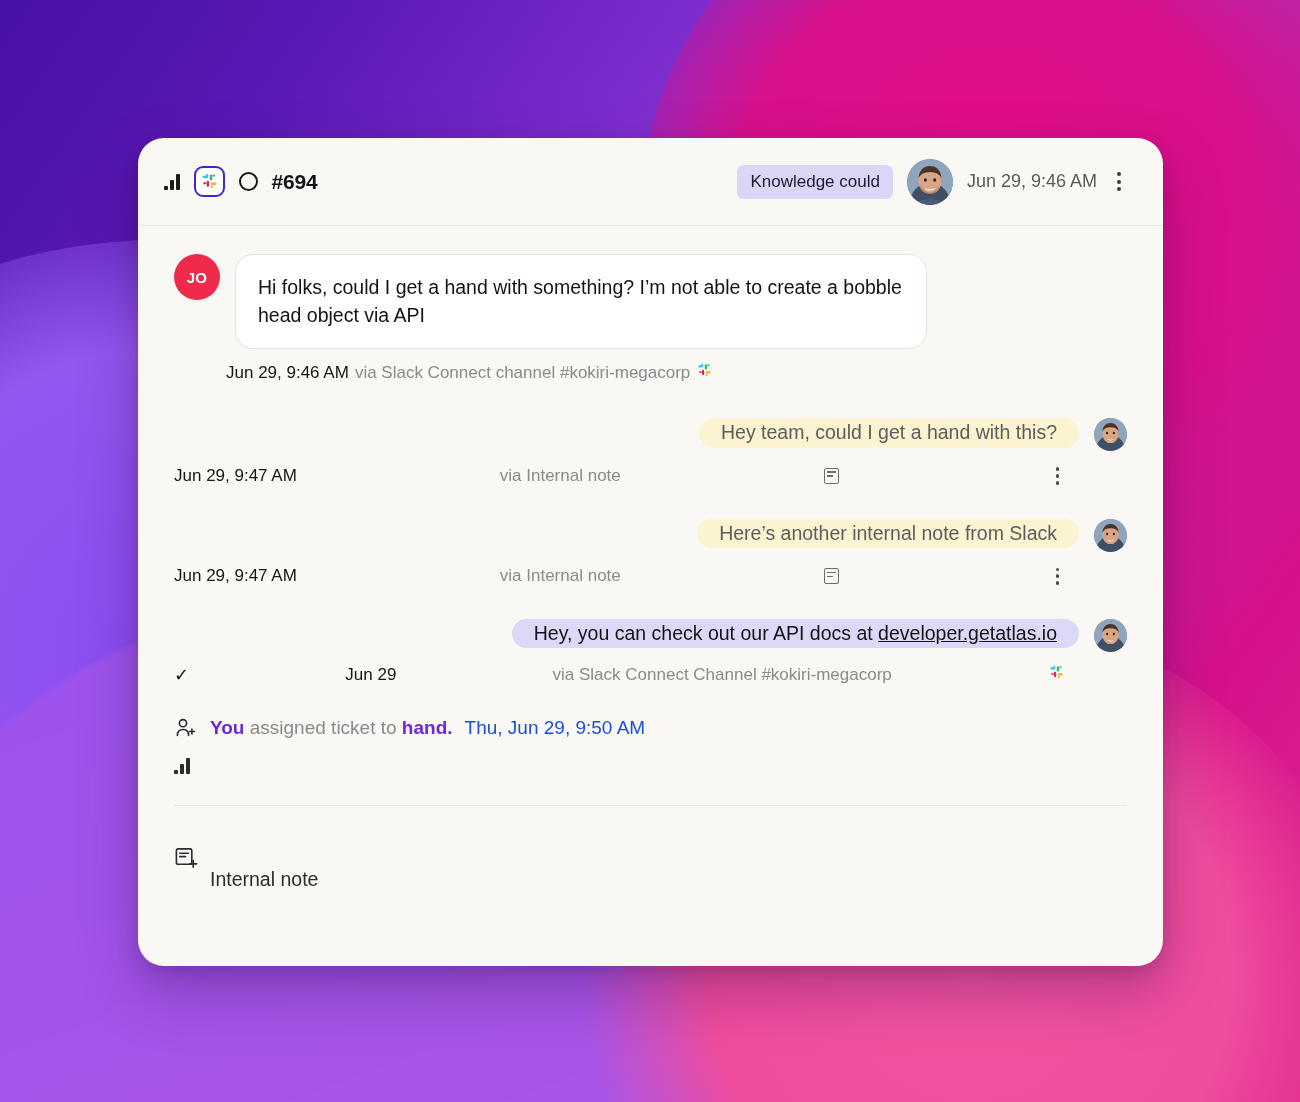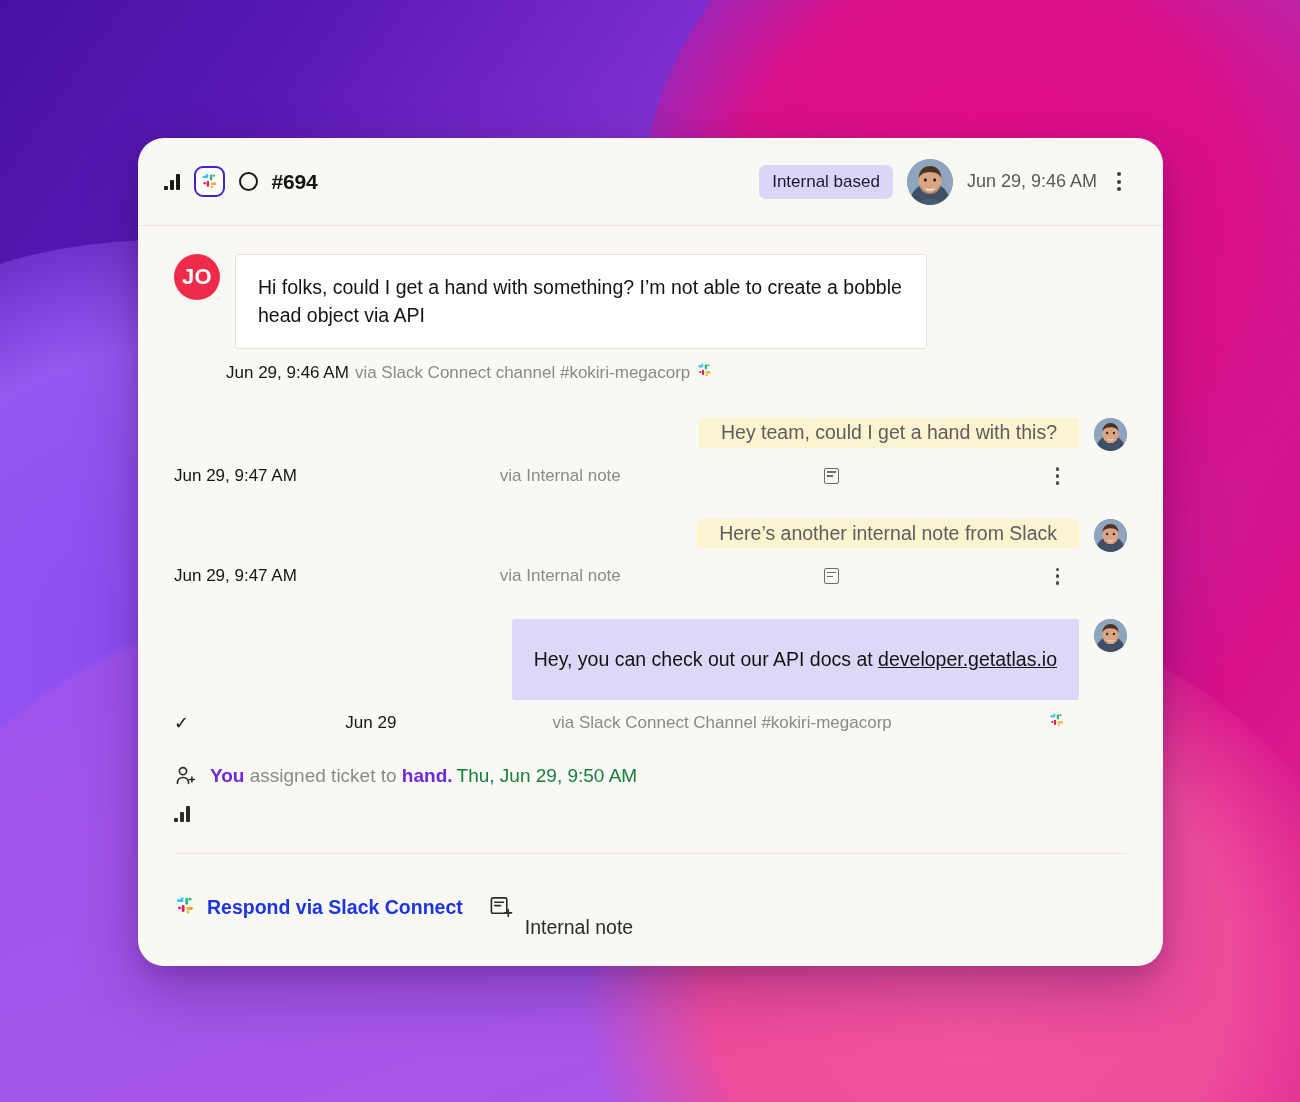--- a/index.html
+++ b/index.html
@@ -150,57 +150,57 @@
     overflow: hidden;
     position: relative;
     background: #7e93ad;
   }
   .avatar-photo.sm { width: 33px; height: 33px; }
   .avatar-initials {
     width: 46px; height: 46px;
     border-radius: 50%;
     background: #ee2b4a;
     color: #ffffff;
-    font-size: 22px;
+    font-size: 15px;
     font-weight: bold;
     display: flex; align-items: center; justify-content: center;
     flex: none;
     letter-spacing: 0.3px;
   }
 
   
   .thread {
     padding: 28px 36px 0 36px;
   }
 
   .msg-row { display: flex; gap: 15px; align-items: flex-start; }
   .msg-row.out { justify-content: flex-end; }
 
   .bubble {
-    border-radius: 3px;
+    border-radius: 18px;
     padding: 19px 22px;
     font-size: 19.5px;
     line-height: 1.42;
     max-width: 700px;
   }
   .bubble.incoming {
     background: #ffffff;
     border: 1px solid #e6e2db;
     color: #141414;
     width: 692px;
   }
   .bubble.note {
     background: #fcf3d1;
     color: #5d5d5d;
     padding: 1px 22px;
   }
   .bubble.slack-out {
     background: #dcd8f7;
     color: #141414;
-    padding: 27px 22px;
+    padding: 1px 22px;
     text-align: center;
   }
   .bubble .link {
     text-decoration: underline;
     color: #141414;
     cursor: pointer;
   }
 
   .meta {
     font-size: 17px;
@@ -239,21 +239,21 @@
   .activity { padding: 22px 36px 0 36px; }
   .activity-row {
     display: flex;
     align-items: center;
     gap: 14px;
     font-size: 19px;
     padding: 9px 0;
     color: #8a8a8a;
   }
   .activity-row .b { color: #6d28d9; font-weight: bold; }
-  .activity-row .ts { color: #15803d; margin-left: 4px; }
+  .activity-row .ts { color: #1d4ed8; margin-left: 12px; }
 
   .person-icon { width: 22px; height: 22px; position: relative; flex: none; }
 
   
   .footer {
     margin: 22px 36px 0 36px;
     border-top: 1px solid #ebe7e0;
     padding-top: 22px;
     display: flex;
     align-items: center;
@@ -303,21 +303,21 @@
             <rect x="4.5" y="12.6" width="3.1" height="3.1" rx="1.55" fill="#E01E5A"></rect>
           </svg>
         </span>
 
         <span class="circle-icon"></span>
 
         <span class="ticket-number">#694</span>
       </div>
 
       <div class="header-right">
-        <span class="badge">Internal based</span>
+        <span class="badge">Knowledge could</span>
 
         <span class="avatar-photo">
           <svg width="46" height="46" viewBox="0 0 46 46" aria-hidden="true">
             <defs>
                 <clipPath id="cavA">
                   <circle cx="23" cy="23" r="23"></circle>
                 </clipPath>
               </defs>
             <g clip-path="url(#cavA)">
               <rect width="46" height="46" fill="#8fa4bd"></rect>
@@ -488,35 +488,20 @@
       <div class="activity-row">
         <span class="person-icon" style="display:flex;align-items:flex-end;gap:2.5px;height:17px;width:22px;">
           <i style="display:block;width:3.5px;height:4px;background:#2b2b2b;border-radius:1px;"></i>
           <i style="display:block;width:3.5px;height:10px;background:#2b2b2b;border-radius:1px;"></i>
           <i style="display:block;width:3.5px;height:16px;background:#2b2b2b;border-radius:1px;"></i>
         </span>
       </div>
     </div>
 
     <div class="footer">
-      <div class="footer-action">
-        <span class="slack-mark">
-          <svg width="22" height="22" viewBox="0 0 24 24" aria-hidden="true">
-            <rect x="3.2" y="4.6" width="7.2" height="3.1" rx="1.55" fill="#36C5F0"></rect>
-            <rect x="7.3" y="2.4" width="3.1" height="3.1" rx="1.55" fill="#36C5F0"></rect>
-            <rect x="12.4" y="3.0" width="3.1" height="7.6" rx="1.55" fill="#2EB67D"></rect>
-            <rect x="16.0" y="3.0" width="3.1" height="3.1" rx="1.55" fill="#2EB67D"></rect>
-            <rect x="13.5" y="13.2" width="7.3" height="3.1" rx="1.55" fill="#ECB22E"></rect>
-            <rect x="13.5" y="17.0" width="3.1" height="3.1" rx="1.55" fill="#ECB22E"></rect>
-            <rect x="8.4" y="11.0" width="3.1" height="7.6" rx="1.55" fill="#E01E5A"></rect>
-            <rect x="4.5" y="12.6" width="3.1" height="3.1" rx="1.55" fill="#E01E5A"></rect>
-          </svg>
-        </span>
-        <span class="label-primary">Respond via Slack Connect</span>
-      </div>
 
       <div class="footer-action">
         <span class="note-add-icon">
           <svg width="25" height="26" viewBox="0 0 26 26" aria-hidden="true">
             <rect x="2.5" y="2.5" width="16" height="16" rx="1.6" fill="none" stroke="#2b2b2b" stroke-width="1.7"></rect>
             <path d="M6 7 h9 M6 10.5 h6" stroke="#2b2b2b" stroke-width="1.7" stroke-linecap="round"></path>
             <path d="M16.5 18 h7 M20 14.5 v7" stroke="#2b2b2b" stroke-width="1.7" stroke-linecap="round"></path>
           </svg>
         </span>
         <span class="label-secondary">Internal note</span>

